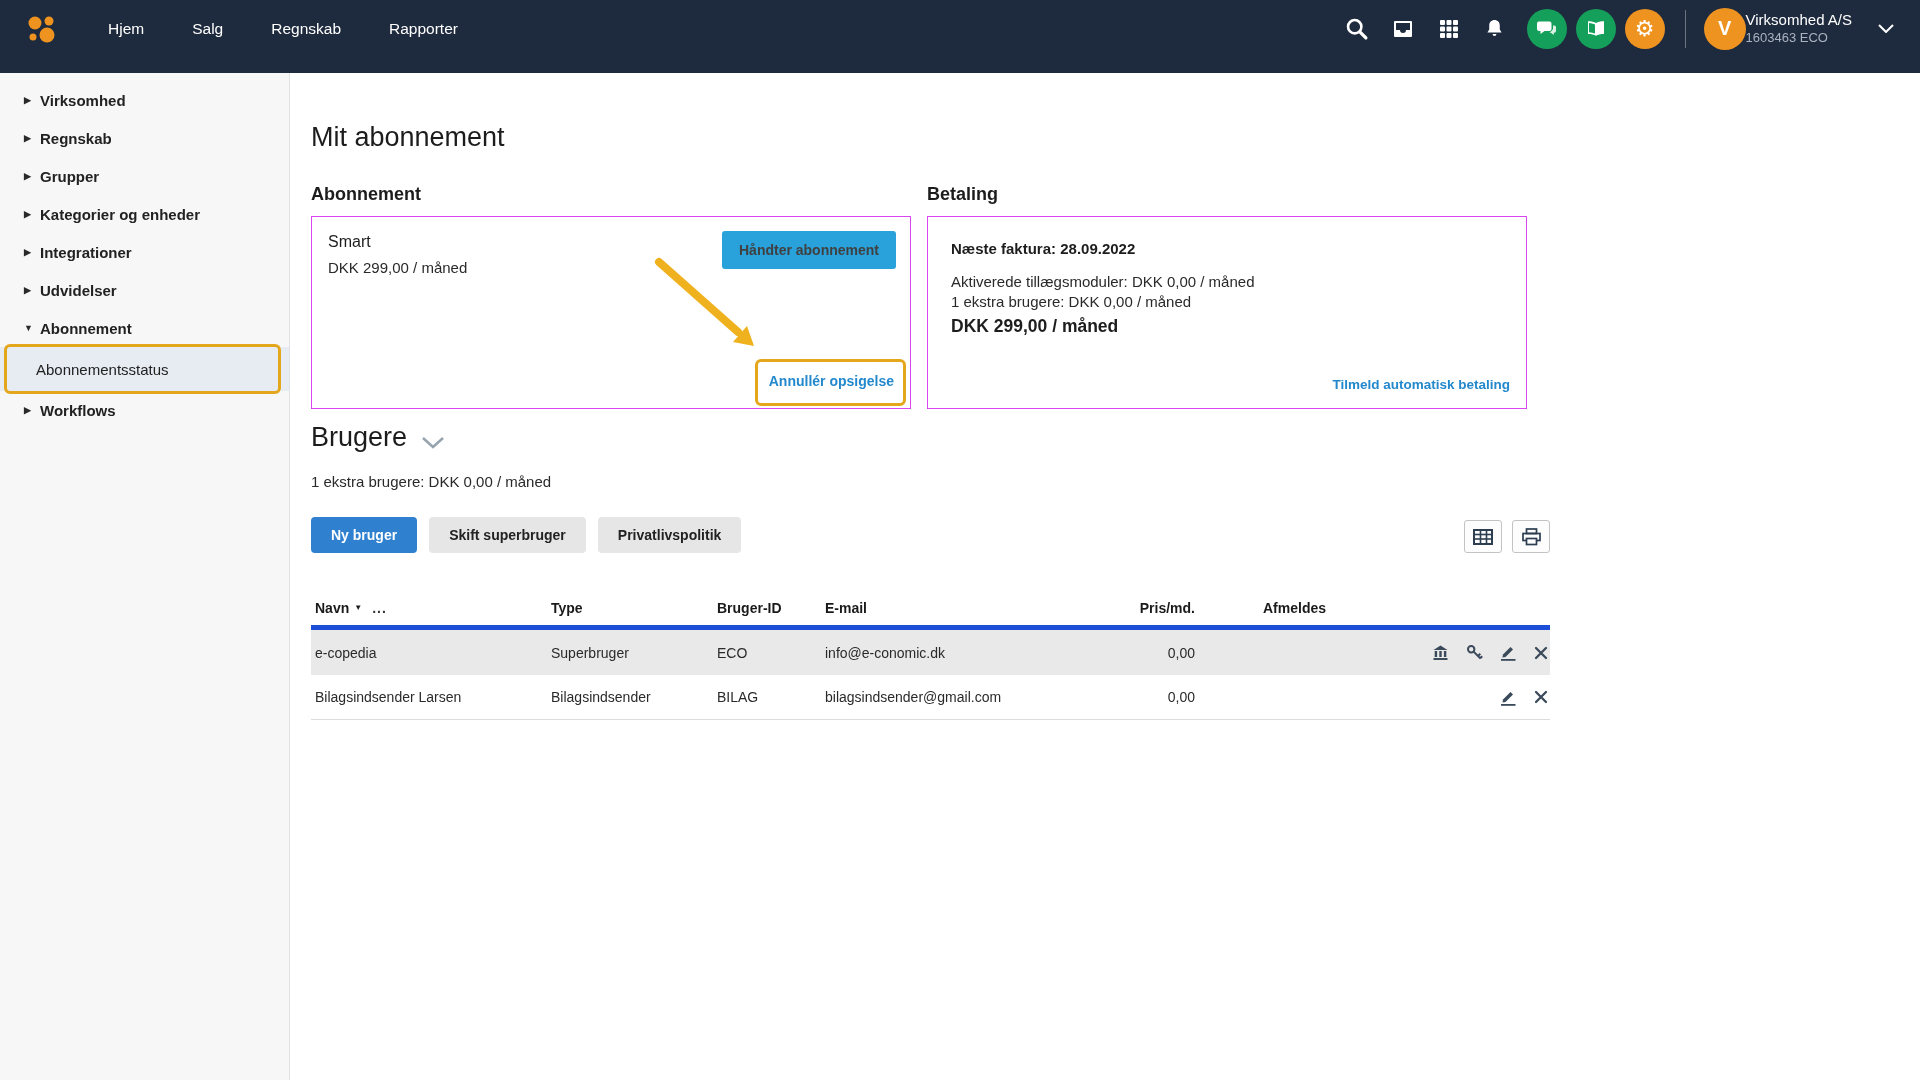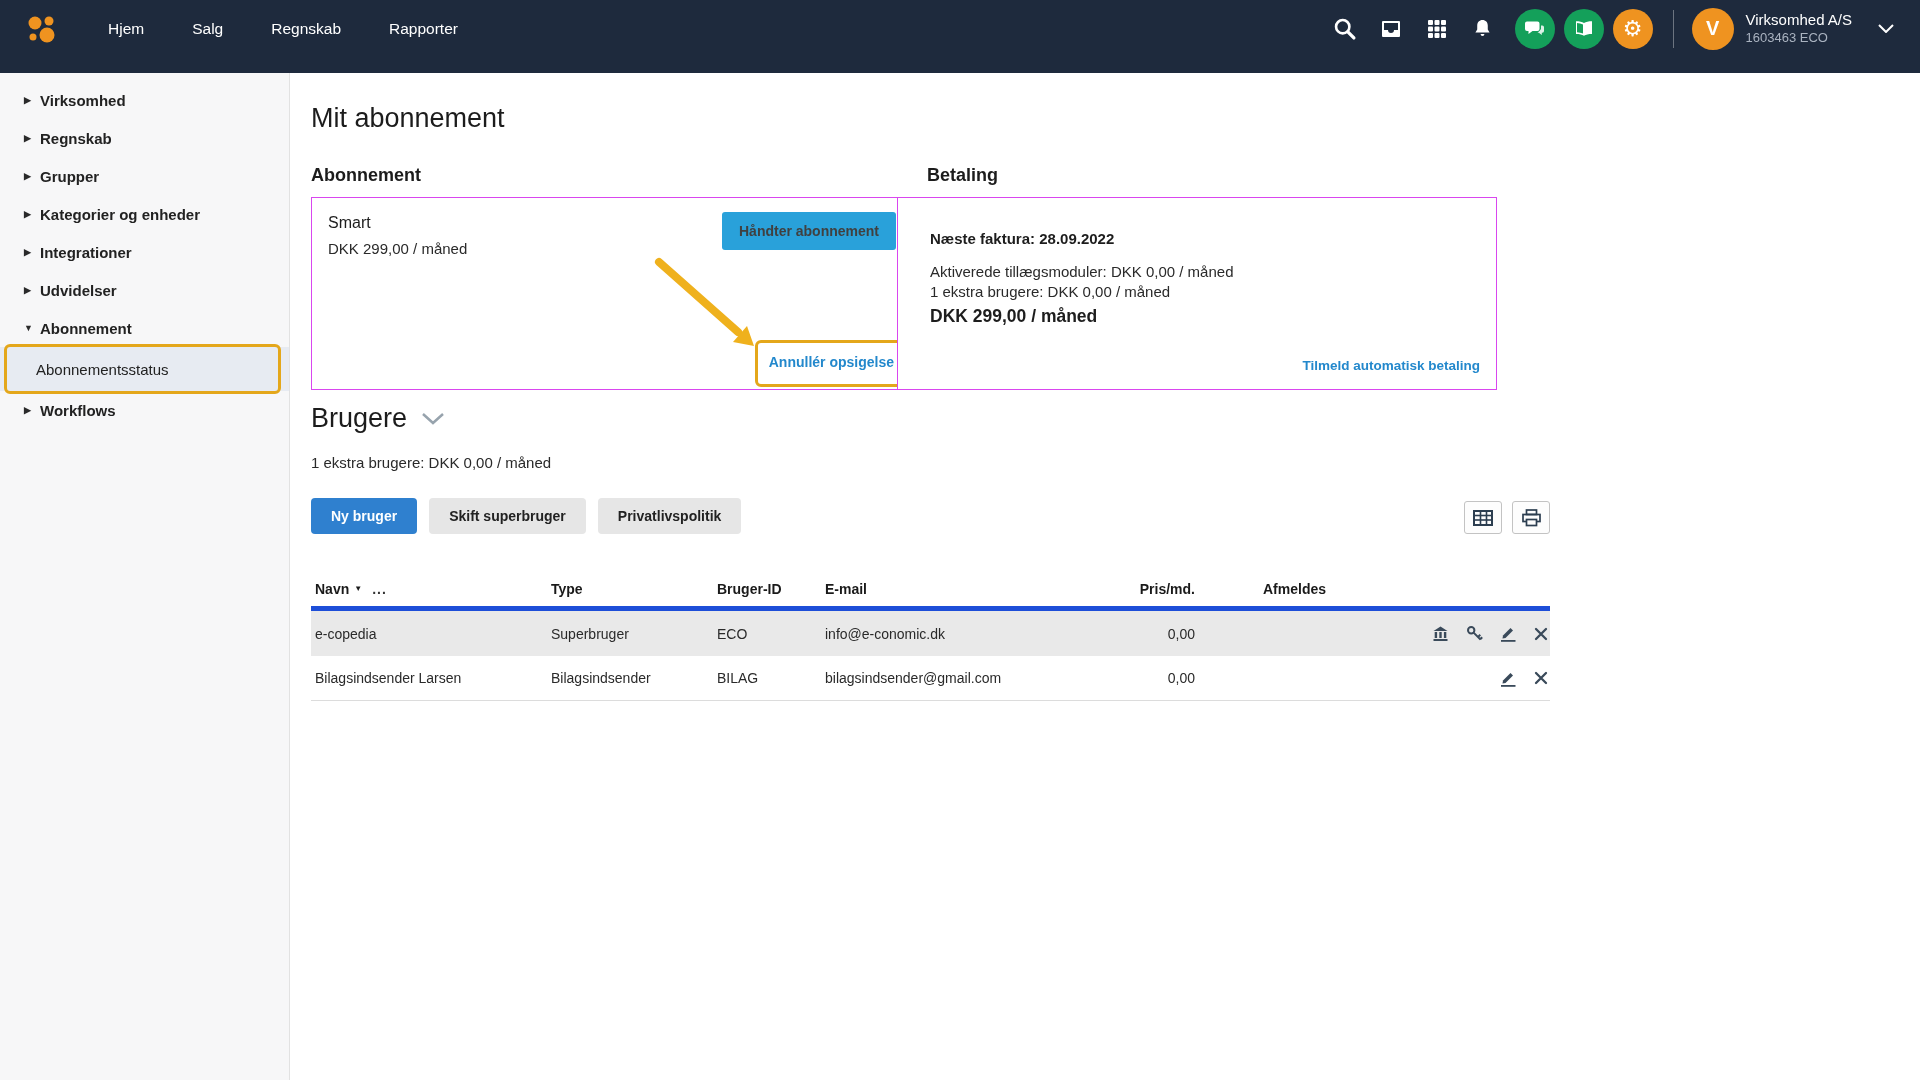--- a/index.html
+++ b/index.html
@@ -14,64 +14,64 @@
   .topnav a { color:#fff; font-size:15.5px; padding:0 24px; line-height:73px; text-decoration:none; cursor:pointer; }
   .top-right { margin-left:auto; display:flex; align-items:center; }
   .tb-icon { width:46px; height:46px; display:flex; align-items:center; justify-content:center; cursor:pointer; border-radius:4px; }
   .circle { width:40px; height:40px; border-radius:50%; display:flex; align-items:center; justify-content:center; margin-left:9px; cursor:pointer; }
   .circle.green { background:#14a05a; }
   .circle.orange { background:#ef9320; }
   .gear-glyph { color:#fff; font-size:22px; line-height:1; }
   .tb-divider { width:1px; height:38px; background:rgba(255,255,255,.35); margin:0 18px 0 20px; }
   .avatar { width:42px; height:42px; border-radius:50%; background:#ef9320; color:#fff; font-weight:bold;
             font-size:20px; display:flex; align-items:center; justify-content:center; cursor:pointer; }
-  .company { margin-left:12px; line-height:1.3; cursor:default; }
+  .company { line-height:1.3; cursor:default; }
   .company .cname { color:#fff; font-size:15px; }
   .company .cid { color:#aab3c0; font-size:13px; }
   .tb-chevron { margin-left:26px; cursor:pointer; display:flex; align-items:center; }
 
   
   .body { display:flex; height:1007px; }
 
   
   .sidebar { position:relative; width:290px; background:#f7f7f8; border-right:1px solid #e2e2e2; padding-top:8px; flex:none; }
   .side-item { position:relative; display:flex; align-items:center; height:38px; padding-left:24px;
                font-size:15px; font-weight:bold; color:#222; cursor:pointer; }
   .side-item .caret { width:16px; font-size:9px; color:#2a2a2a; flex:none; }
   .side-item.child { height:44px; padding-left:36px; font-weight:normal; font-size:15px; }
   .side-item.selected { background:#e7ebf2; }
   .annot-box { position:absolute; left:4px; right:8px; top:-3px; bottom:-3px;
                border:3px solid #e4a71b; border-radius:6px; pointer-events:none; }
 
   
   .main { position:relative; flex:1; background:#fff; }
-  .abs { position:absolute; }
+  .abs { position:absolute;margin-top:19px; }
   .h1 { font-size:27px; font-weight:500; color:#1c1c1c; }
   .sec-h { font-size:18px; font-weight:bold; color:#1c1c1c; }
   .card { border:1px solid #d946ef; background:#fff; }
   .card-sub { top:124px; left:21px; width:600px; height:193px; padding:16px; }
-  .card-pay { top:124px; left:607px; width:600px; height:193px; padding:32px; }
+  .card-pay { top:124px; left:637px; width:600px; height:193px; padding:23px; }
 
   .plan-name { font-size:16px; color:#1d1d1d; }
   .plan-price { font-size:15px; margin-top:8px; color:#2a2a2a; }
   .btn-blue-sky { position:absolute; top:14px; right:14px; background:#29a1da; color:#404040; border:none;
                   font-family:inherit; font-size:14px; font-weight:bold; padding:11px 17px; border-radius:3px; cursor:pointer; }
   .postings { position:absolute; left:16px; bottom:14px; width:280px; font-size:15px; line-height:1.4; color:#2a2a2a; }
   .cancel-wrap { position:absolute; right:16px; bottom:18px; }
   .cancel-link { font-size:14px; font-weight:bold; color:#2388cc; text-decoration:none; cursor:pointer; white-space:nowrap; }
   .annot-link-box { position:absolute; left:-14px; right:-12px; top:-13px; bottom:-16px;
                     border:3px solid #e4a71b; border-radius:6px; pointer-events:none; }
 
   .pay-invoice { font-size:15px; font-weight:bold; }
   .pay-lines { margin-top:15px; font-size:15px; line-height:19.5px; color:#2a2a2a; }
   .pay-total-label { margin-top:21px; font-size:15px; color:#2a2a2a; }
   .pay-total-value { margin-top:5px; font-size:17.5px; font-weight:bold; }
   .autopay-link { position:absolute; right:16px; bottom:16px; font-size:13.5px; font-weight:bold; color:#2388cc; text-decoration:none; cursor:pointer; }
 
-  .brugere-row { top:330px; left:21px; display:flex; align-items:flex-start; }
+  .brugere-row { top:330px; left:21px; display:flex; align-items:flex-end; }
   .brugere-h { font-size:27px; font-weight:500; color:#1c1c1c; }
   .brugere-chevron { margin-left:14px; margin-top:8px; cursor:pointer; }
   .brugere-sub { top:381px; left:21px; font-size:15px; color:#2a2a2a; }
 
   .btn-row { top:425px; left:21px; display:flex; }
   .btn { height:36px; padding:0 20px; border:none; border-radius:4px; font-family:inherit; font-size:14px; cursor:pointer;text-align:center; }
   .btn-primary { background:#2f80cf; color:#fff; font-weight:bold; }
   .btn-gray { background:#e6e6e6; color:#222; margin-left:12px; font-weight:bold; }
 
   .toolbar-btns { top:428px; left:1174px; display:flex; gap:10px; }

